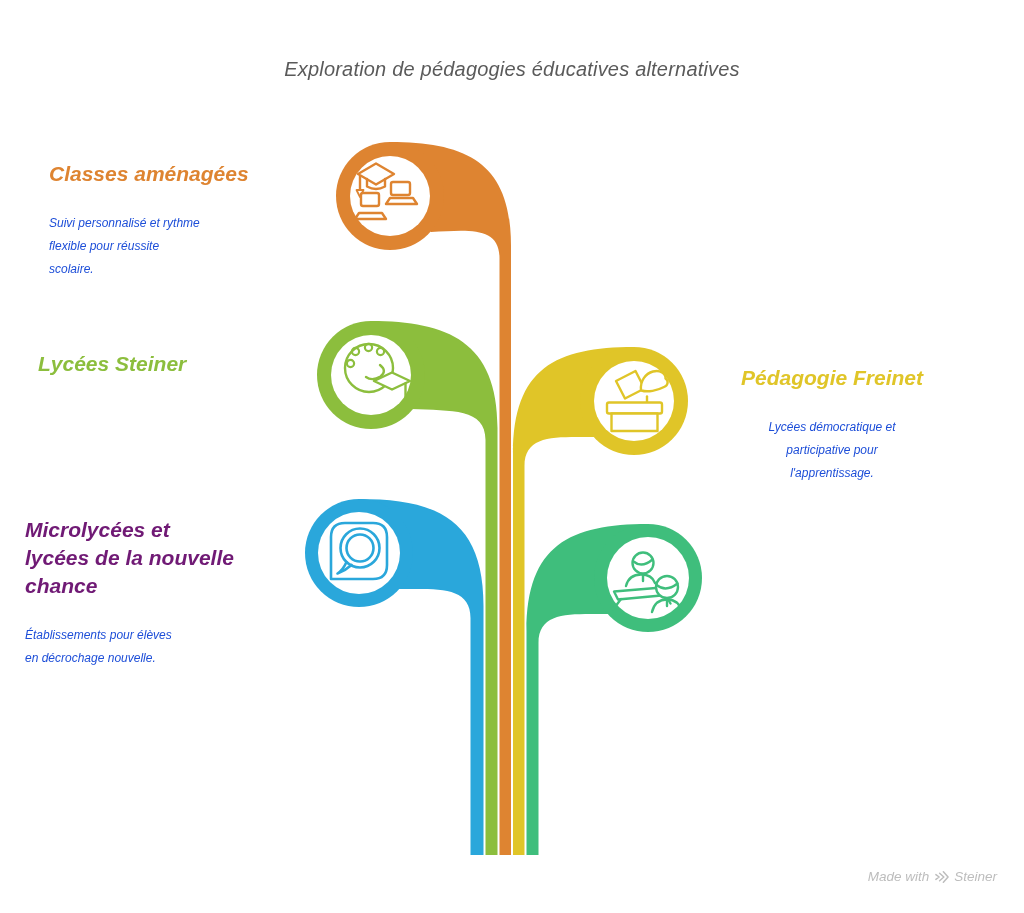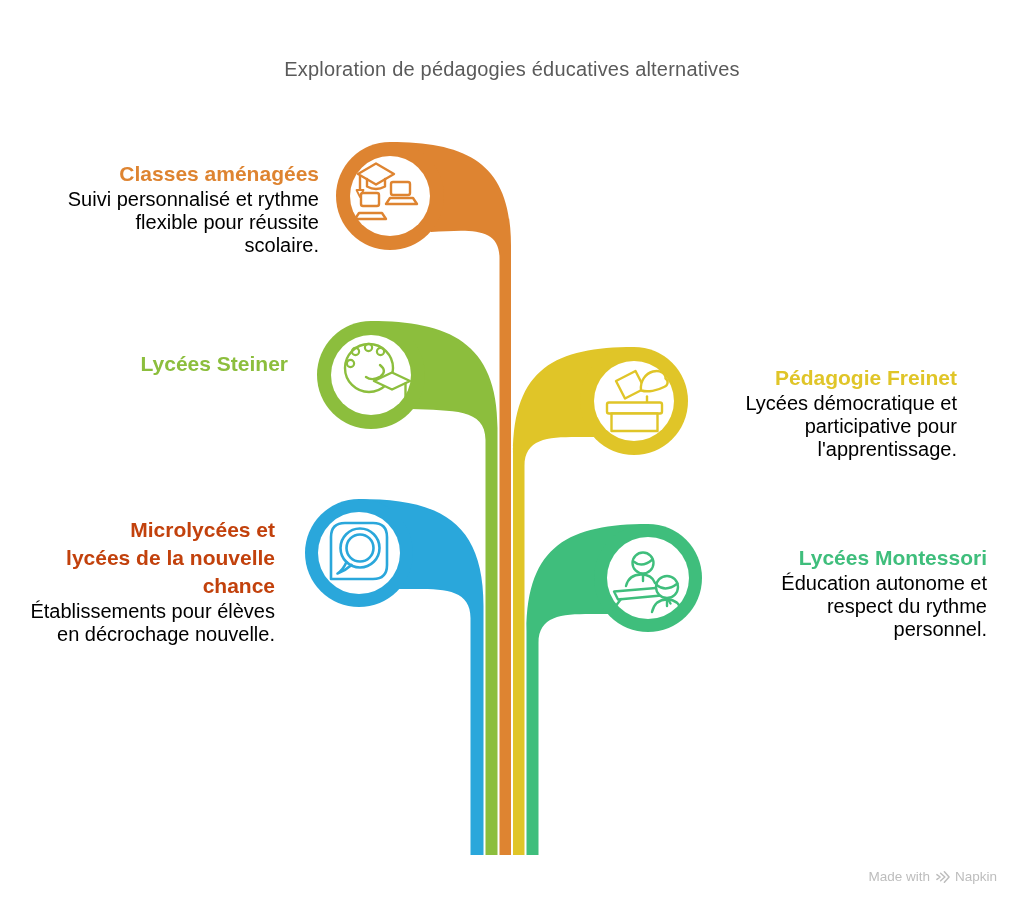--- a/index.html
+++ b/index.html
@@ -1,28 +1,28 @@
 <!DOCTYPE html>
 <html><head>
 <meta charset="utf-8">
 <style>
   html,body{margin:0;padding:0;background:#ffffff;}
   body{width:1024px;height:913px;position:relative;overflow:hidden;
        font-family:"Liberation Sans", sans-serif;}
-  .canvas{position:absolute;inset:0;background:#ffffff;}
+  .canvas{position:absolute;inset:0;background:#ffffff;font-style:italic;}
   .page-title{position:absolute;top:58px;left:0;width:1024px;text-align:center;
        font-size:20px;color:#5A5A5A;letter-spacing:.2px;}
   svg.tree{position:absolute;left:0;top:0;}
   .item{position:absolute;}
   .item .heading{font-weight:bold;font-size:21px;line-height:28px;white-space:pre-line;}
-  .item .body{margin-top:0;font-size:20px;line-height:23px;color:#000000;white-space:pre-line;}
-  .item.left{text-align:right;}
-  .item.right{text-align:right;}
+  .item .body{margin-top:24px;font-size:12px;line-height:23px;color:#1d4ed8;white-space:pre-line;}
+  .item.left{}
+  .item.right{text-align:center;}
   .c-orange{color:#DE8431;} .c-lime{color:#8CBE3D;} .c-yellow{color:#E0C528;}
-  .c-blue{color:#c2410c;} .c-teal{color:#3FBE7C;}
+  .c-blue{color:#701a75;} .c-teal{color:#3FBE7C;}
   .footer{position:absolute;top:869px;right:27px;display:flex;align-items:center;gap:5px;
        font-size:13.5px;color:#BDBDBD;}
   .footer svg{display:block;}
 </style>
 </head>
 <body>
 
 <div class="canvas">
 
   <div class="page-title">Exploration de pédagogies éducatives alternatives</div>
@@ -133,29 +133,25 @@
 
   <div class="item left" style="top:516px;right:749px;width:250px">
     <div class="heading c-blue">Microlycées et
 lycées de la nouvelle
 chance</div>
     <div class="body">Établissements pour élèves
 en décrochage nouvelle.</div>
   </div>
 
   <div class="item right" style="top:544px;left:737px;width:250px">
-    <div class="heading c-teal">Lycées Montessori</div>
-    <div class="body">Éducation autonome et
-respect du rythme
-personnel.</div>
   </div>
 
   <div class="footer">
     <span>Made with</span>
     <svg width="15" height="14" viewBox="0 0 16 14" fill="none" stroke="#BDBDBD" stroke-width="1.6" stroke-linejoin="round" stroke-linecap="round">
       <path d="M2 4.5 L5.5 7 L2 9.5"></path>
       <path d="M6 3 L10.5 7 L6 11"></path>
       <path d="M10 1.5 L15 7 L10 12.5"></path>
     </svg>
-    <span>Napkin</span>
+    <span>Steiner</span>
   </div>
 
 </div>
 
 </body></html>

